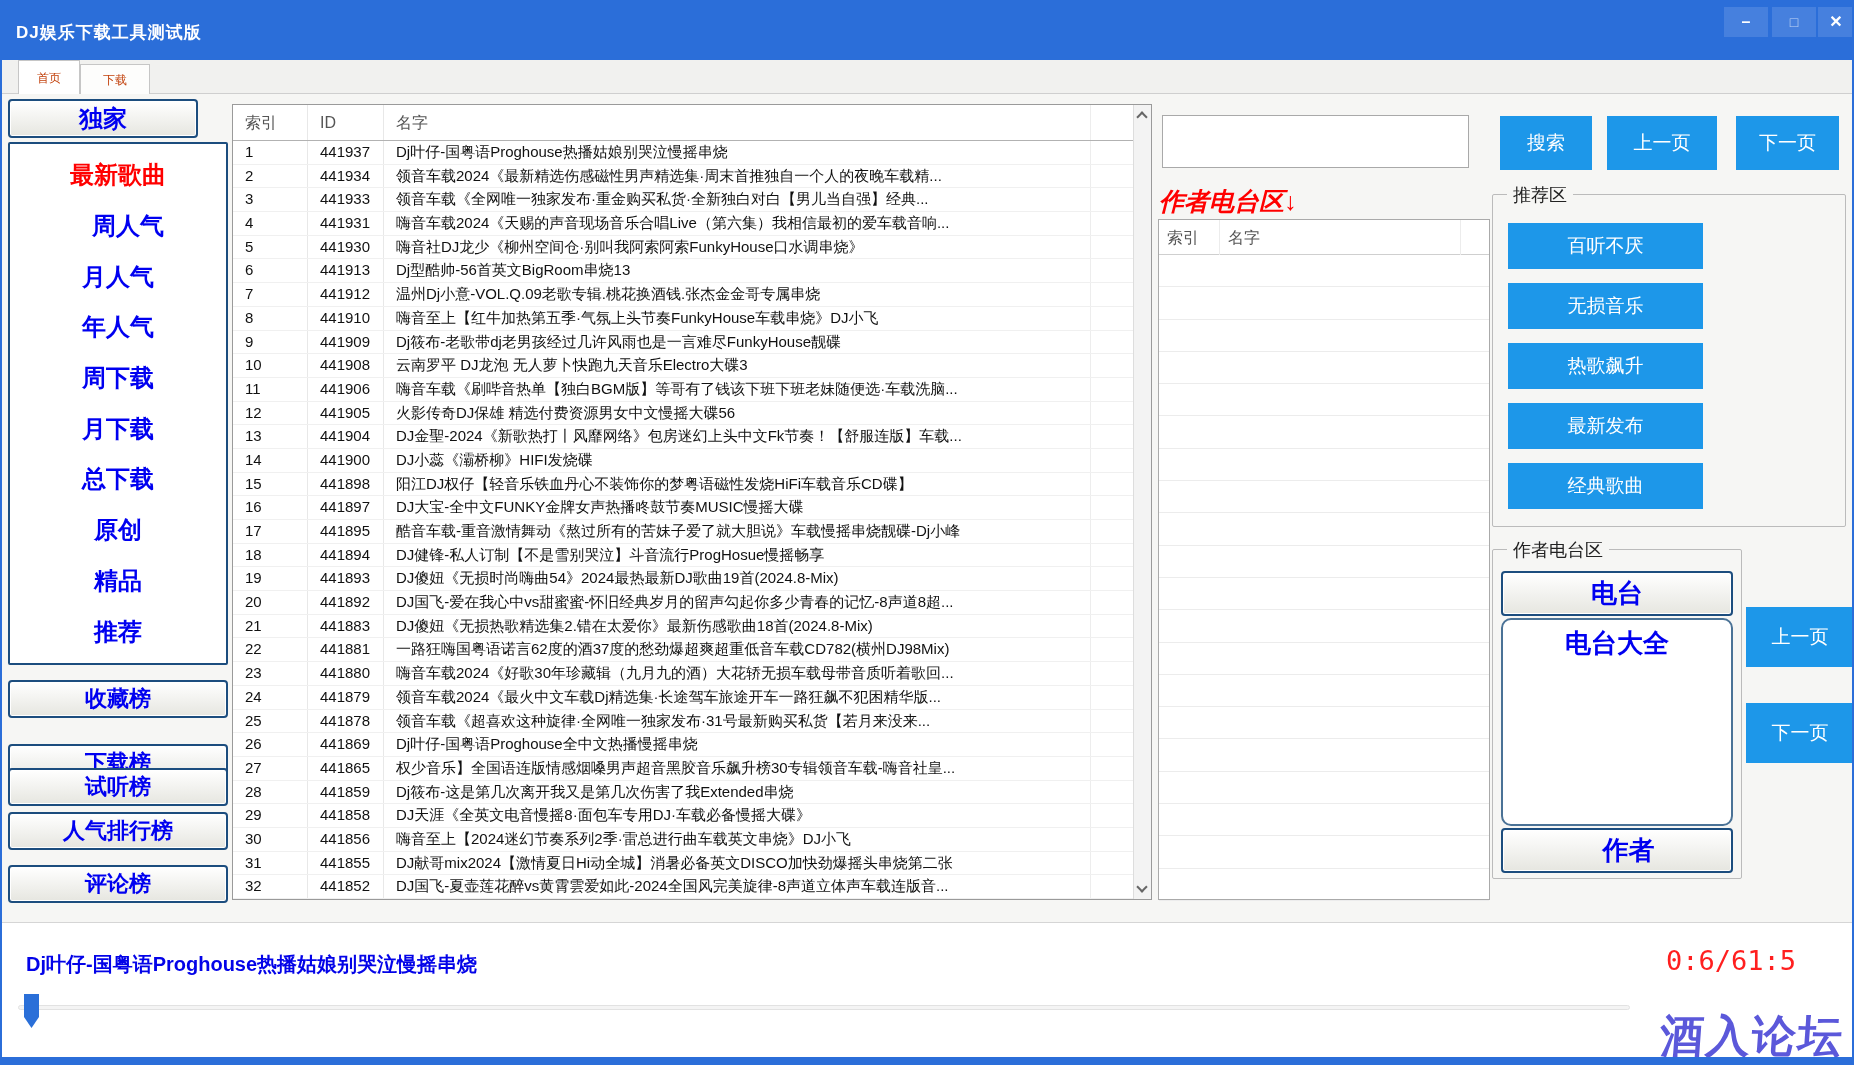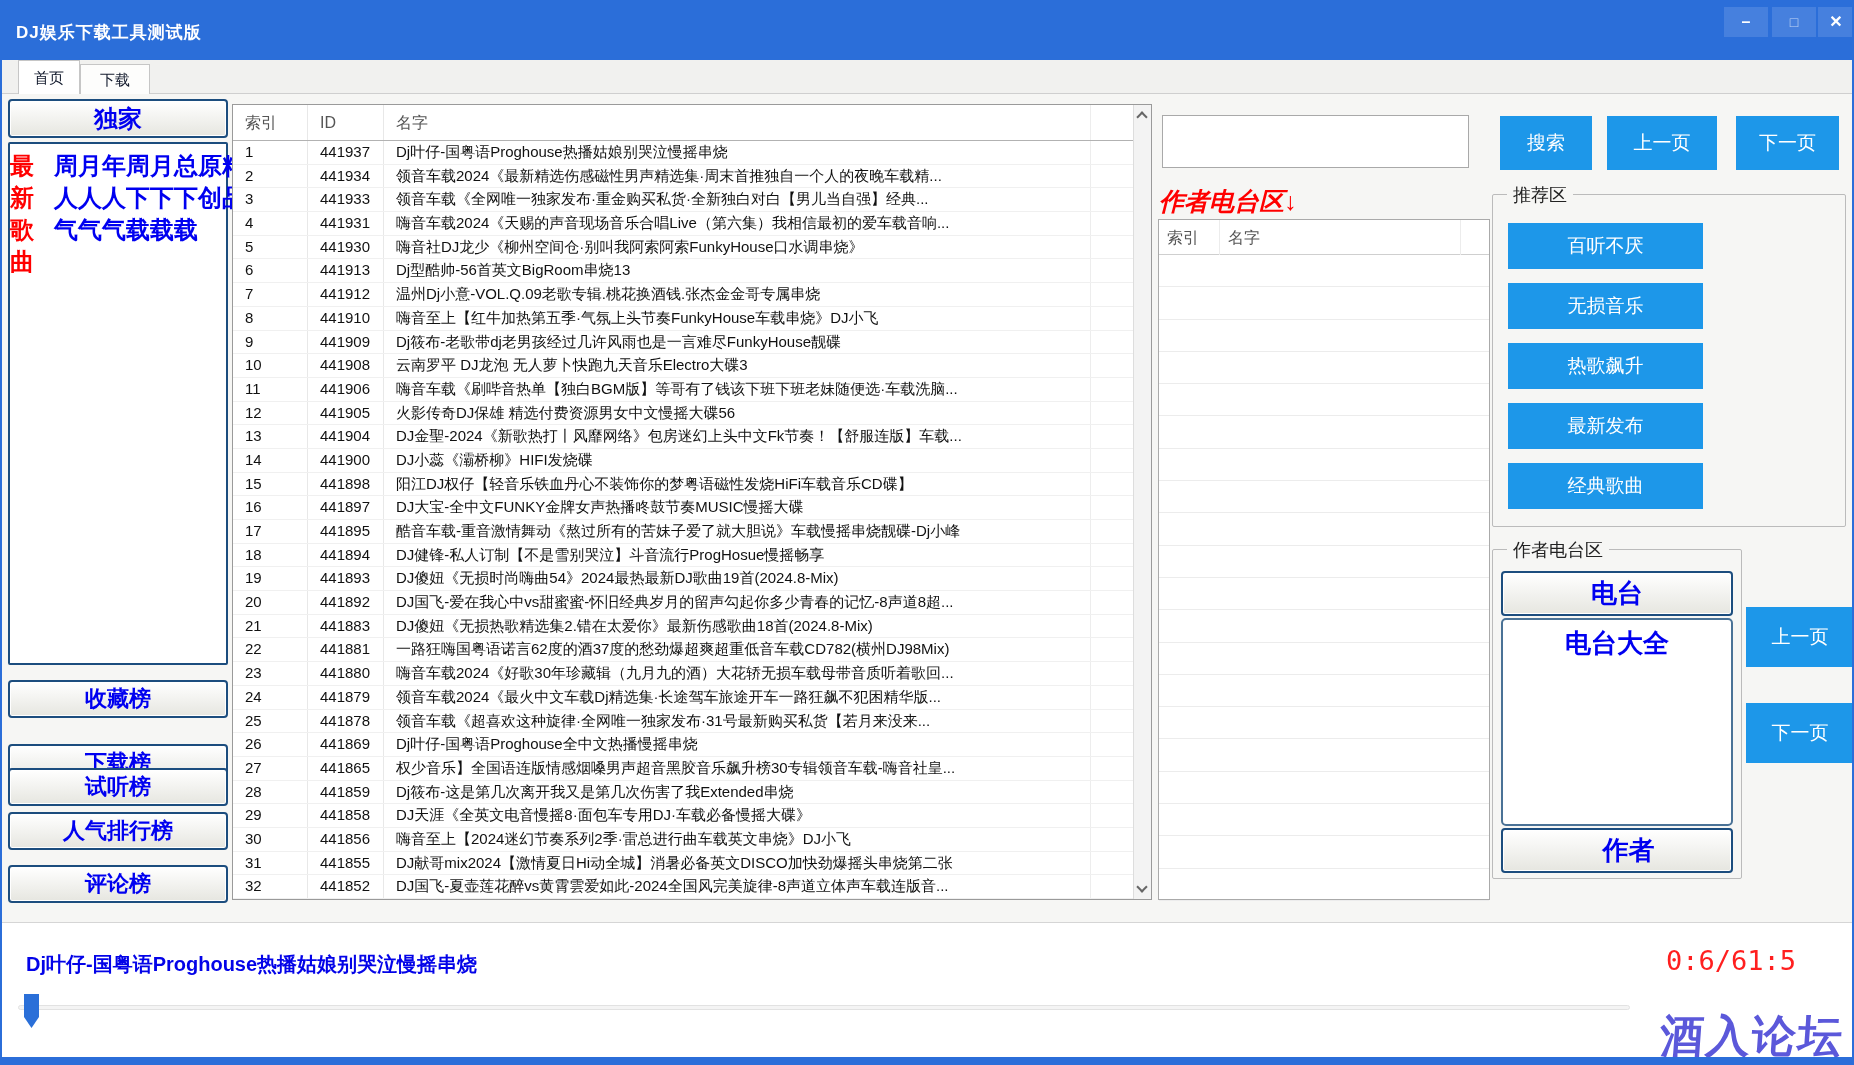--- a/index.html
+++ b/index.html
@@ -9,30 +9,30 @@
 
   
   .titlebar{position:absolute;left:0;top:0;width:100%;height:58px;background:#2b6ed9;}
   .title-text{position:absolute;left:14px;top:19px;color:#ffffff;font-size:17px;font-weight:bold;letter-spacing:1px;}
   .winbtn{position:absolute;top:5px;width:44px;height:30px;background:rgba(255,255,255,0.13);color:#ffffff;
           text-align:center;line-height:30px;font-size:16px;font-weight:bold;cursor:default;}
   .winbtn.max{color:rgba(255,255,255,0.65);font-size:14px;}
 
   
   .tabbar{position:absolute;left:0;top:58px;width:100%;height:34px;background:#f1f1ef;border-bottom:1px solid #cfcfcf;}
-  .tab{position:absolute;text-align:center;font-size:15px;color:#0f172a;background:#fdfdfc;border:1px solid #c6c6c6;border-bottom:none;}
+  .tab{position:absolute;text-align:center;font-size:12px;color:#c2410c;background:#fdfdfc;border:1px solid #c6c6c6;border-bottom:none;}
   .tab.active{left:16px;top:0;width:62px;height:34px;line-height:34px;background:#ffffff;z-index:2;}
   .tab.idle{left:78px;top:4px;width:70px;height:30px;line-height:30px;text-align:center;}
 
   
   .navy-btn{background:linear-gradient(#ffffff,#e6e6e0);border:2px solid #1c4d7e;border-radius:4px;
             box-shadow:inset 0 0 0 1px #ffffff;color:#0000f0;font-weight:bold;text-align:center;}
-  .side-top{left:6px;top:97px;width:220px;height:39px;font-size:24px;line-height:36px;}
+  .side-top{left:6px;top:97px;width:190px;height:39px;font-size:24px;line-height:36px;}
   .side-panel{left:6px;top:140px;width:220px;height:523px;background:#ffffff;border:2px solid #1c4d7e;border-radius:2px;
-              display:flex;flex-direction:row;justify-content:space-around;padding:6px 0;}
+              display:flex;flex-direction:column;justify-content:space-around;padding:6px 0;}
   .side-link{text-align:center;font-size:24px;font-weight:bold;color:#0000f0;cursor:default;}
   .side-bot{width:220px;left:6px;height:38px;font-size:22px;line-height:34px;}
 
   
   .song-table{left:230px;top:102px;width:920px;height:796px;background:#ffffff;border:1px solid #9a9a9a;}
   .thead{display:grid;grid-template-columns:75px 76px 707px 1fr;height:36px;border-bottom:1px solid #b2b2b2;margin-right:18px;}
   .thead span{line-height:36px;padding-left:12px;font-size:16px;color:#555;overflow:hidden;white-space:nowrap;}
   .trow{display:grid;grid-template-columns:75px 76px 707px 1fr;height:23.7px;border-bottom:1px solid #f0f0f0;}
   .trow span{line-height:22.7px;padding-left:12px;font-size:15px;color:#111;overflow:hidden;white-space:nowrap;}
   .c1,.c2{border-right:1px solid #e8e8e8;}
@@ -58,21 +58,21 @@
   .ac1,.ac2{border-right:1px solid #ececec;}
 
   
   .gbox{background:transparent;border:1px solid #bbbbbb;border-radius:2px;}
   .gbox-label{position:absolute;top:-12px;left:14px;background:#f6f6f4;padding:0 6px;font-size:18px;color:#222;}
   .rec-box{left:1490px;top:192px;width:354px;height:333px;}
   .rec-btn{position:relative;display:block;margin:14px auto 0 15px;width:195px;height:46px;line-height:46px;}
   .rec-btn:first-of-type{margin-top:28px;}
   .au-box{left:1490px;top:547px;width:250px;height:330px;}
   .au-btn{position:absolute;left:8px;width:232px;height:45px;font-size:26px;line-height:41px;}
-  .au-list{position:absolute;left:8px;top:68px;width:232px;height:208px;background:#ffffff;border:2px solid #4a7296;border-radius:5px;}
+  .au-list{position:absolute;left:8px;top:68px;width:232px;height:208px;background:#ffffff;border:2px solid #4a7296;border-radius:10px;}
   .au-list-title{margin-top:6px;text-align:center;font-size:26px;font-weight:bold;color:#0000f0;}
   .pg-btn{width:108px;height:60px;line-height:60px;left:1744px;}
 
   
   .bottom-panel{left:0;top:920px;width:100%;height:135px;background:#ffffff;border-top:1px solid #d5d5d5;}
   .now-playing{position:absolute;left:24px;top:28px;color:#0303e8;font-size:20px;font-weight:bold;}
   .counter{position:absolute;left:1664px;top:22px;color:#ff1f1f;font-size:27px;font-family:"DejaVu Sans Mono",monospace;}
   .slider-track{position:absolute;left:16px;top:82px;width:1612px;height:5px;background:#f4f4f4;border:1px solid #e2e2e2;border-radius:3px;}
   .slider-thumb{position:absolute;left:22px;top:71px;width:15px;height:34px;background:#2a6fd8;
                 clip-path:polygon(0 0,100% 0,100% 68%,50% 100%,0 68%);}

